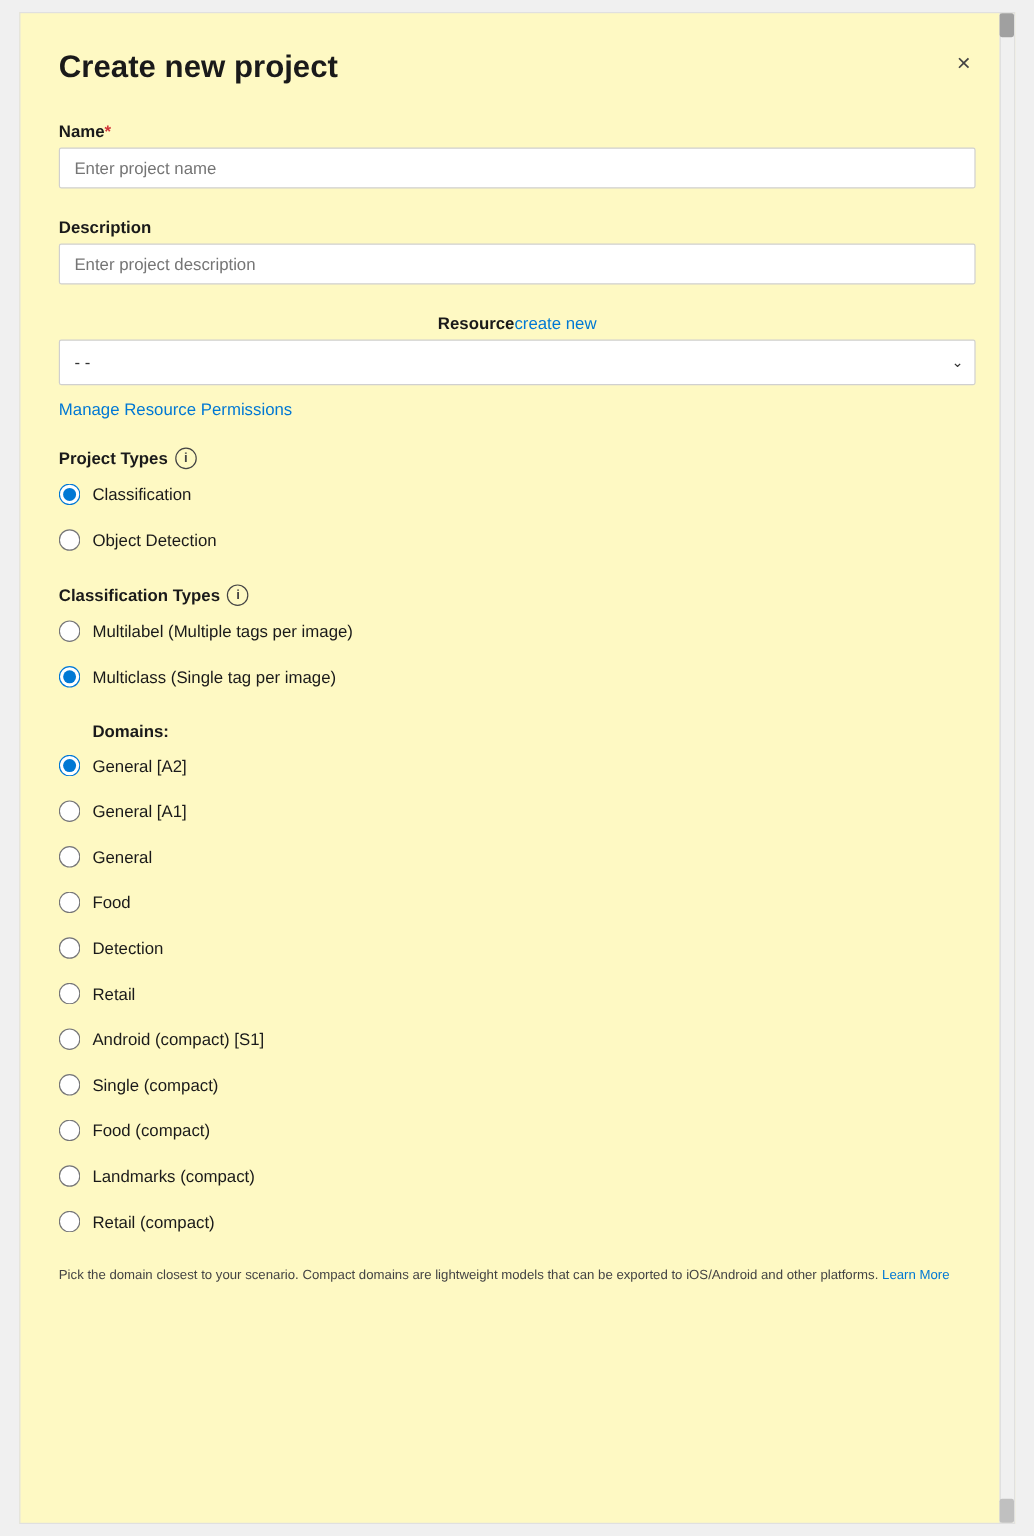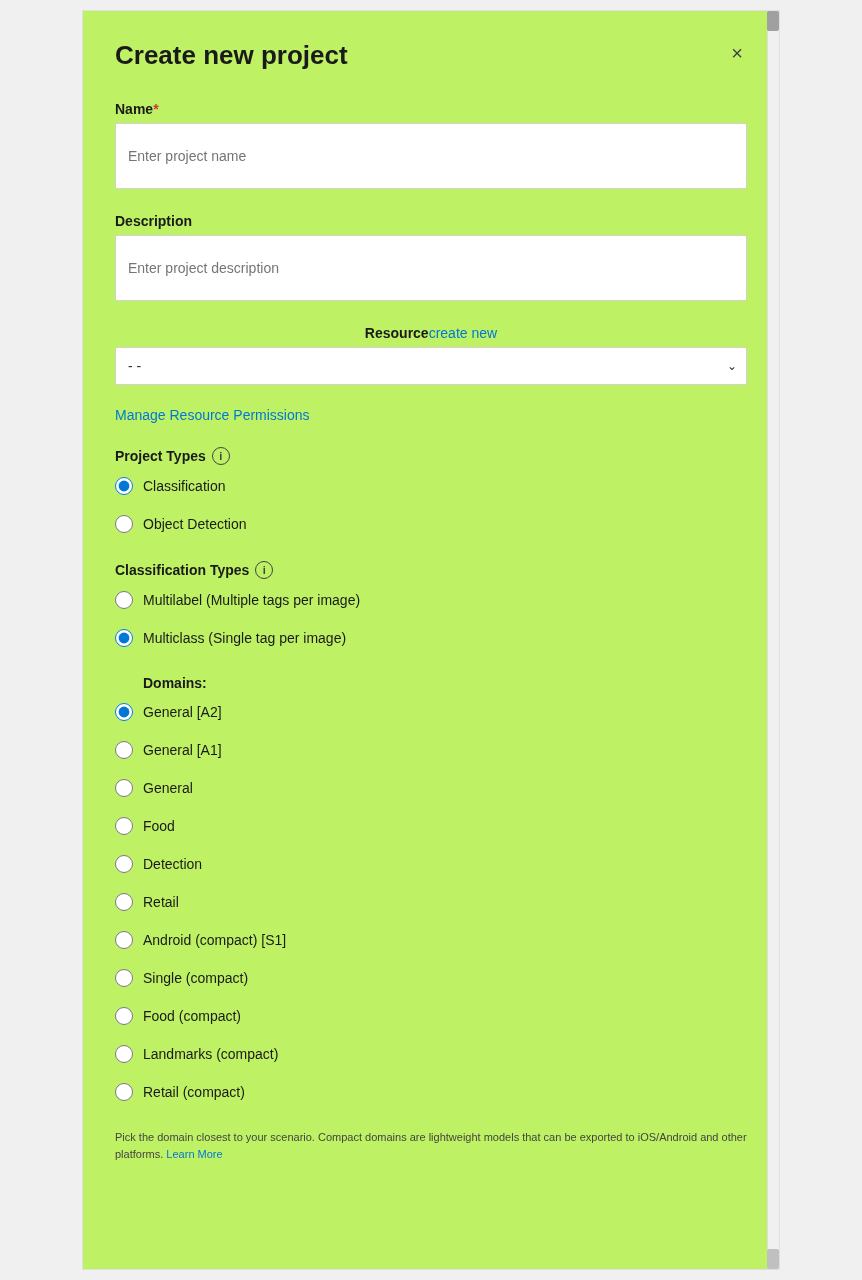--- a/index.html
+++ b/index.html
@@ -12,22 +12,22 @@
       font-family: 'Segoe UI', Arial, sans-serif;
       background: #f0f0f0;
       width: 862px;
       min-height: 1280px;
       display: flex;
       justify-content: center;
       align-items: flex-start;
     }
 
     .modal-container {
-      background: #bef264;
-      width: 698px;
+      background: #fef9c3;
+      width: 830px;
       min-height: 1260px;
       margin-top: 10px;
       padding: 28px 32px 40px 32px;
       position: relative;
       border: 1px solid #e0e0e0;
     }
 
     .modal-header {
       display: flex;
       justify-content: space-between;
@@ -68,21 +68,21 @@
     }
 
     .required-star {
       color: #d13438;
     }
 
     .form-input {
       width: 100%;
       border: 1px solid #d0d0d0;
       border-radius: 2px;
-      padding: 24px 12px;
+      padding: 8px 12px;
       font-size: 14px;
       color: #666;
       outline: none;
       font-family: inherit;
     }
 
     .resource-row {
       display: flex;
       justify-content: center;
       align-items: center;
@@ -131,21 +131,21 @@
       pointer-events: none;
       color: #333;
       font-size: 12px;
     }
 
     .manage-permissions-link {
       display: block;
       color: #0078d4;
       font-size: 14px;
       text-decoration: none;
-      margin-top: 22px;
+      margin-top: 12px;
       cursor: pointer;
     }
 
     .section-label {
       font-size: 14px;
       font-weight: 600;
       color: #1a1a1a;
       margin-bottom: 12px;
       display: flex;
       align-items: center;

